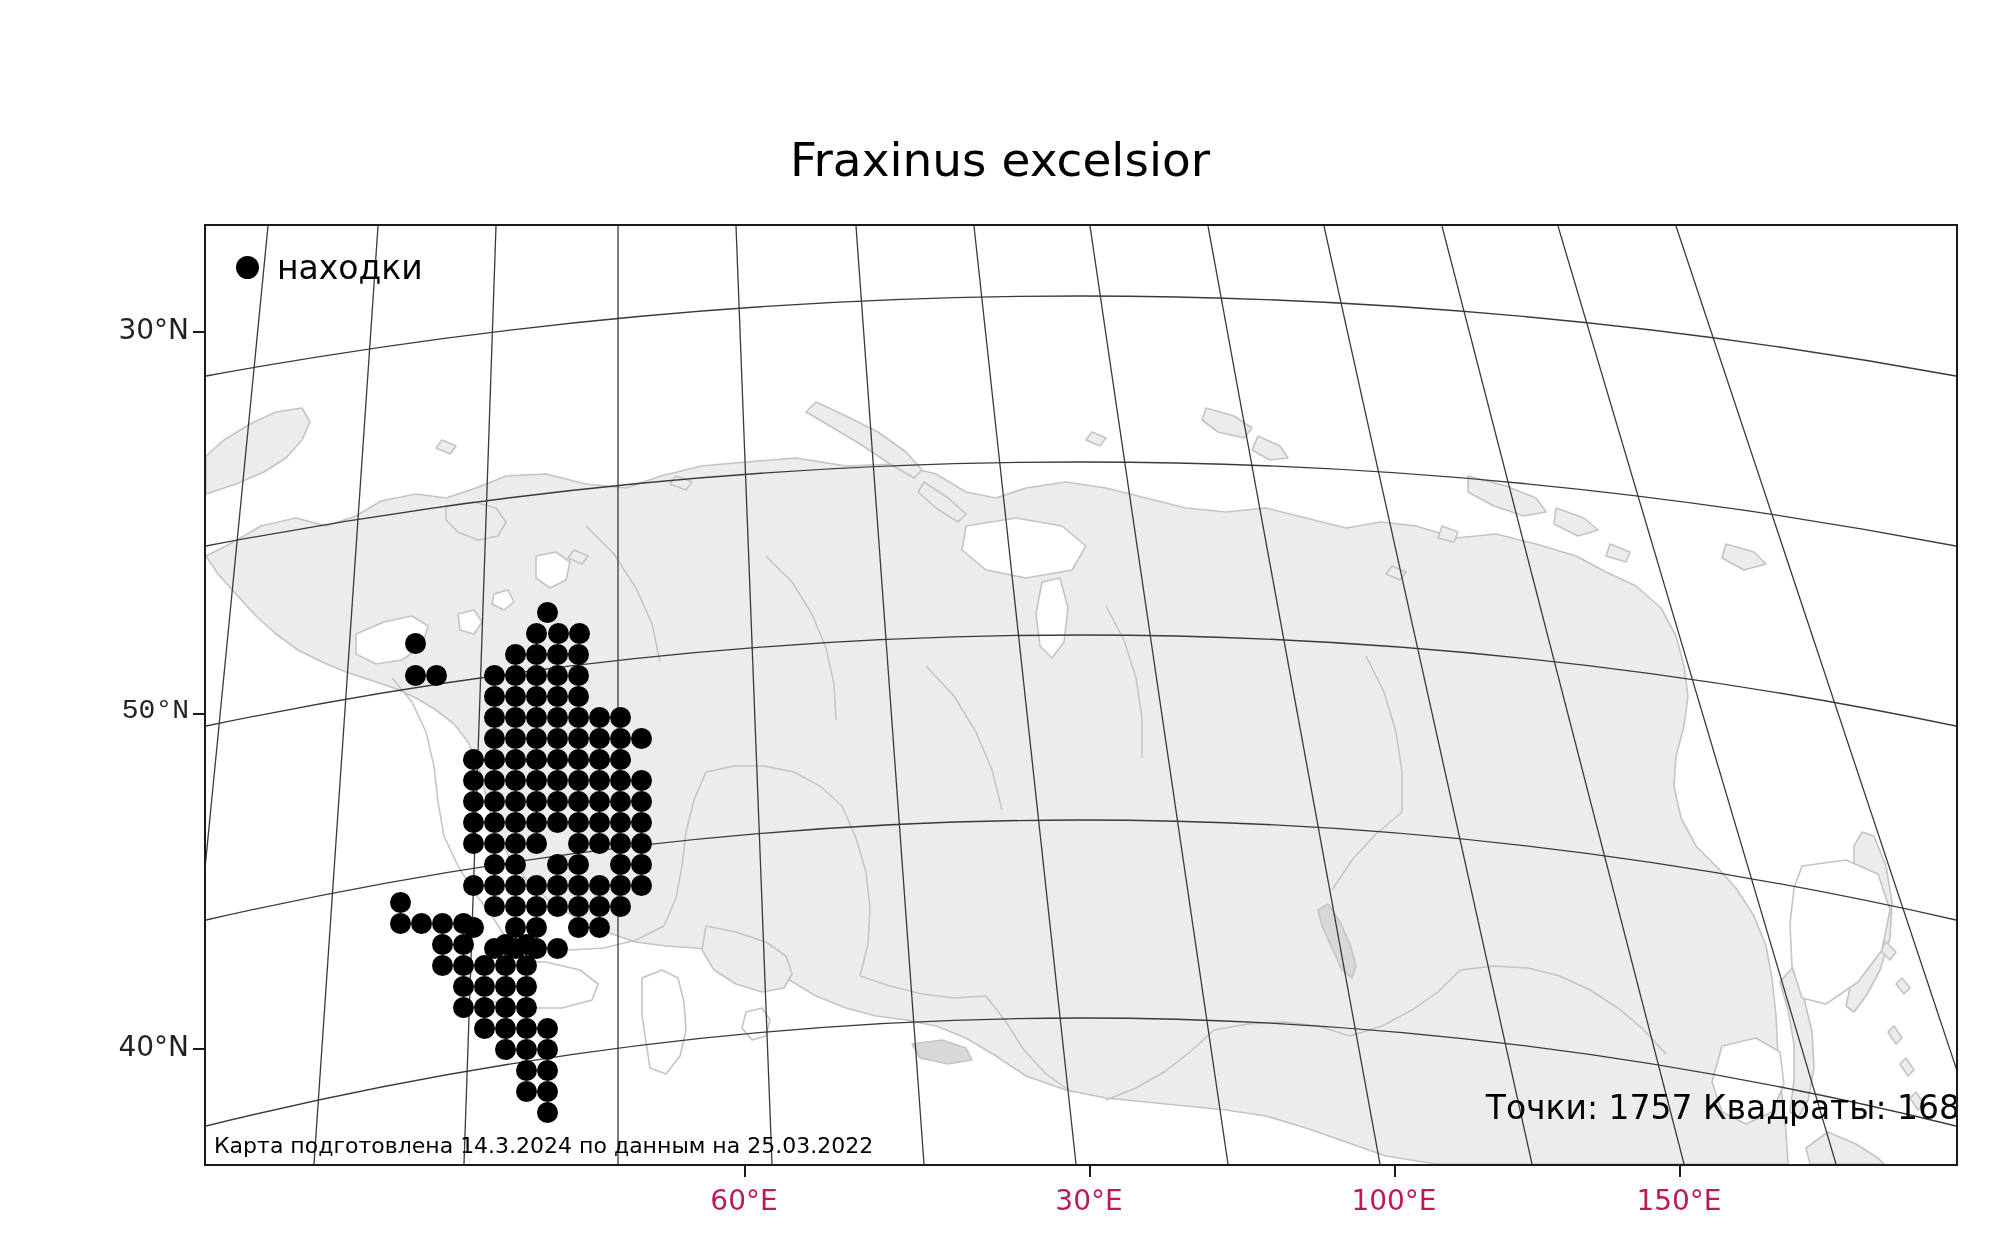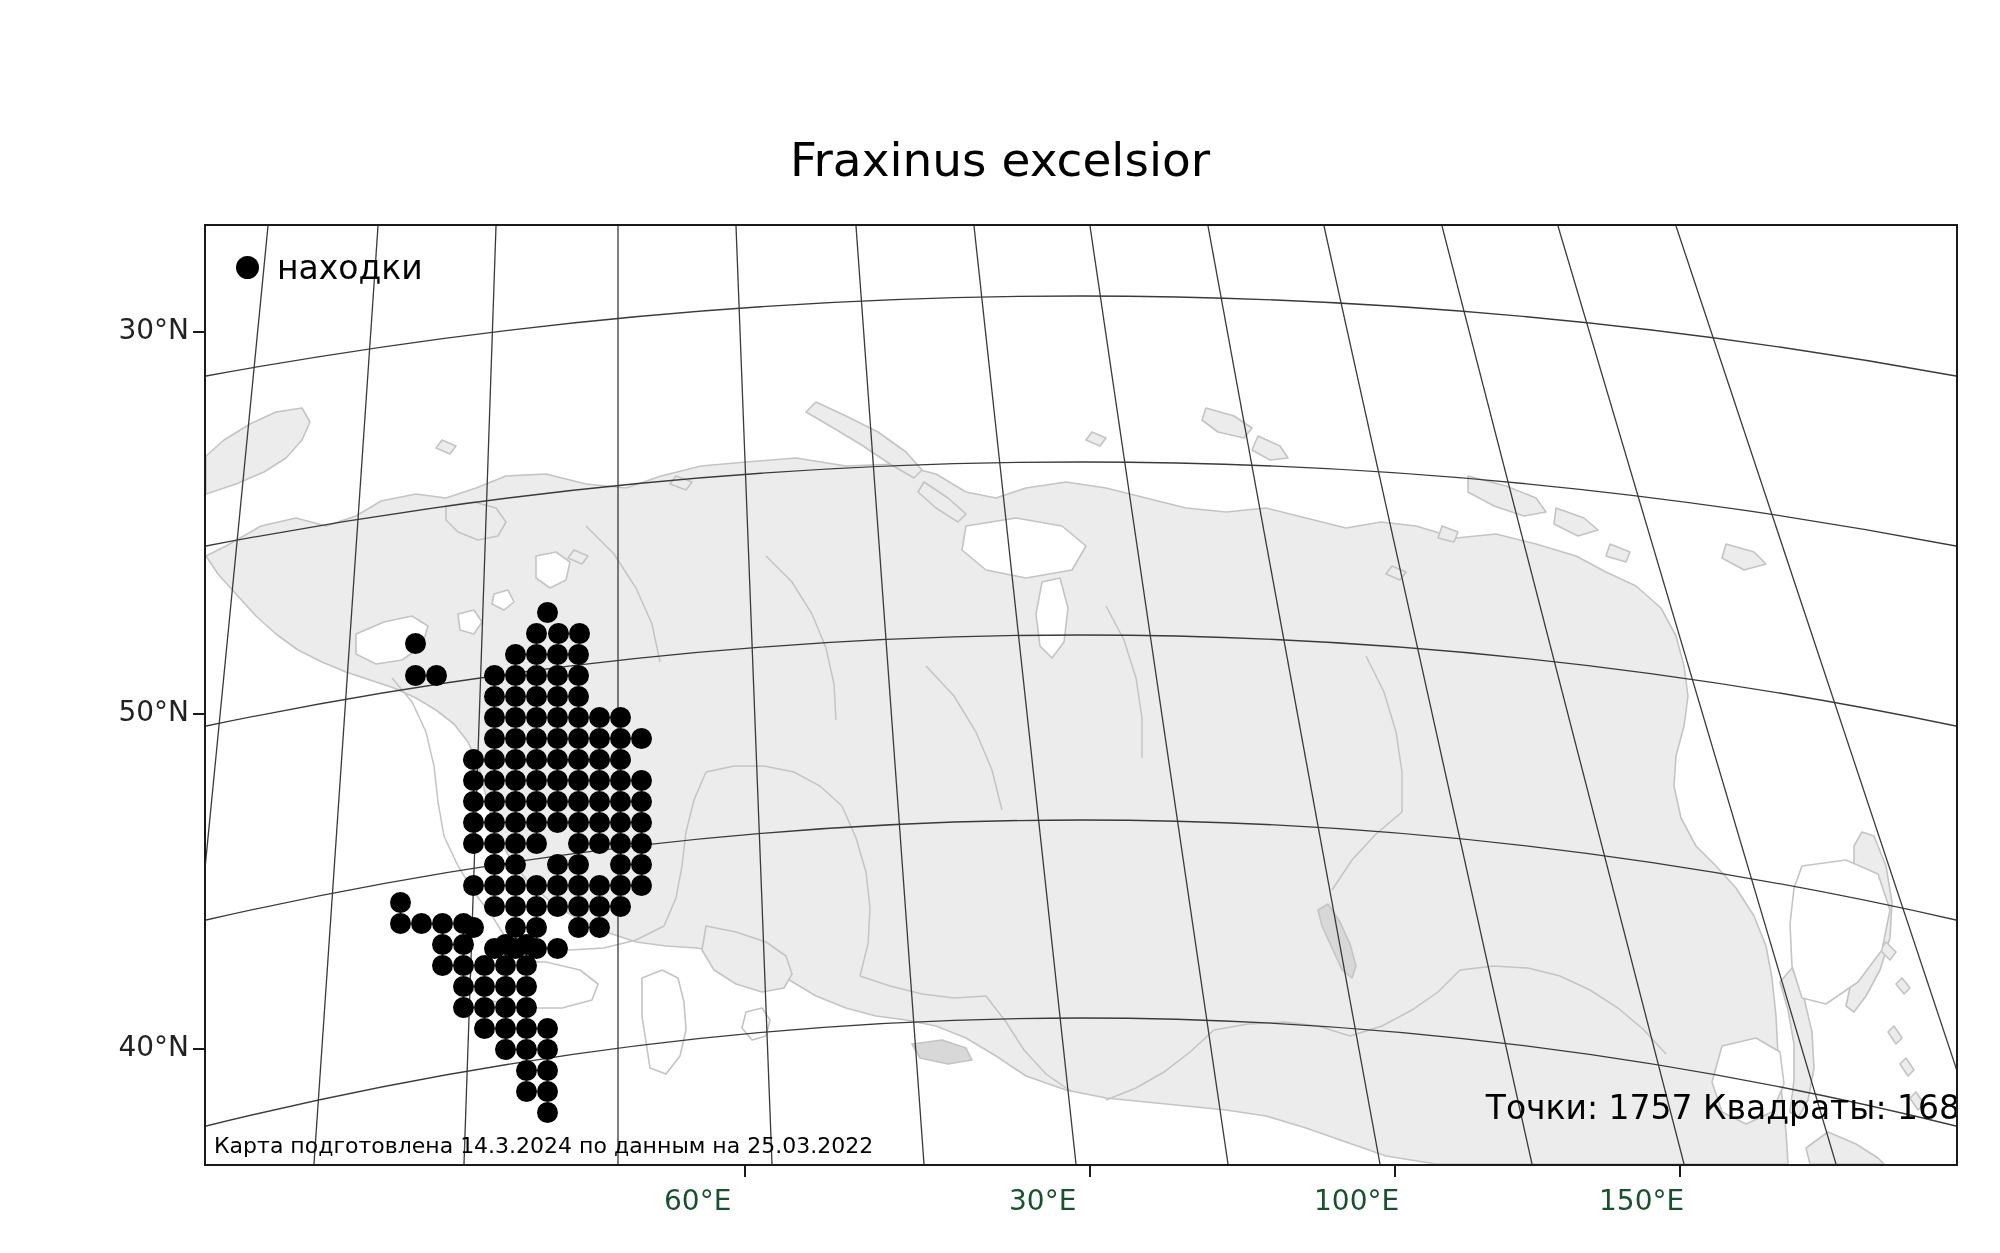--- a/index.html
+++ b/index.html
@@ -51,22 +51,22 @@
   .tick-label-y {
     position: absolute;
     font-size: 28px;
     color: #222222;
     text-align: right;
     white-space: nowrap;
   }
   .tick-label-x {
     position: absolute;
     font-size: 28px;
-    color: #14532d;
-    text-align: left;
+    color: #be185d;
+    text-align: center;
     white-space: nowrap;
   }
   .tick-mark-y {
     position: absolute;
     width: 11px;
     height: 2px;
     background: #1a1a1a;
   }
   .tick-mark-x {
     position: absolute;
@@ -426,21 +426,21 @@
       </div>
 
     <div id="counts">Точки: 1757 Квадраты: 168</div>
 
     <div id="prepared">Карта подготовлена 14.3.2024 по данным на 25.03.2022</div>
   </div>
 
   <div id="axis-labels">
       <div class="tick-label-y" style="width: 120px; left: 69px; top: 265px;">30°N</div>
       <div class="tick-mark-y" style="left: 193px; top: 283px;"></div>
-      <div class="tick-label-y" style="width: 120px; left: 69px; top: 647px;">50°N</div>
+      <div class="tick-label-y" style="width: 120px; left: 69px; top: 647px; font-family: Liberation Mono, monospace;">50°N</div>
       <div class="tick-mark-y" style="left: 193px; top: 665px;"></div>
       <div class="tick-label-y" style="width: 120px; left: 69px; top: 982px;">40°N</div>
       <div class="tick-mark-y" style="left: 193px; top: 1000px;"></div>
       <div class="tick-label-x" style="width: 160px; left: 664px; top: 1136px;">60°E</div>
       <div class="tick-mark-x" style="left: 744px; top: 1118px;"></div>
       <div class="tick-label-x" style="width: 160px; left: 1009px; top: 1136px;">30°E</div>
       <div class="tick-mark-x" style="left: 1089px; top: 1118px;"></div>
       <div class="tick-label-x" style="width: 160px; left: 1314px; top: 1136px;">100°E</div>
       <div class="tick-mark-x" style="left: 1394px; top: 1118px;"></div>
       <div class="tick-label-x" style="width: 160px; left: 1599px; top: 1136px;">150°E</div>

